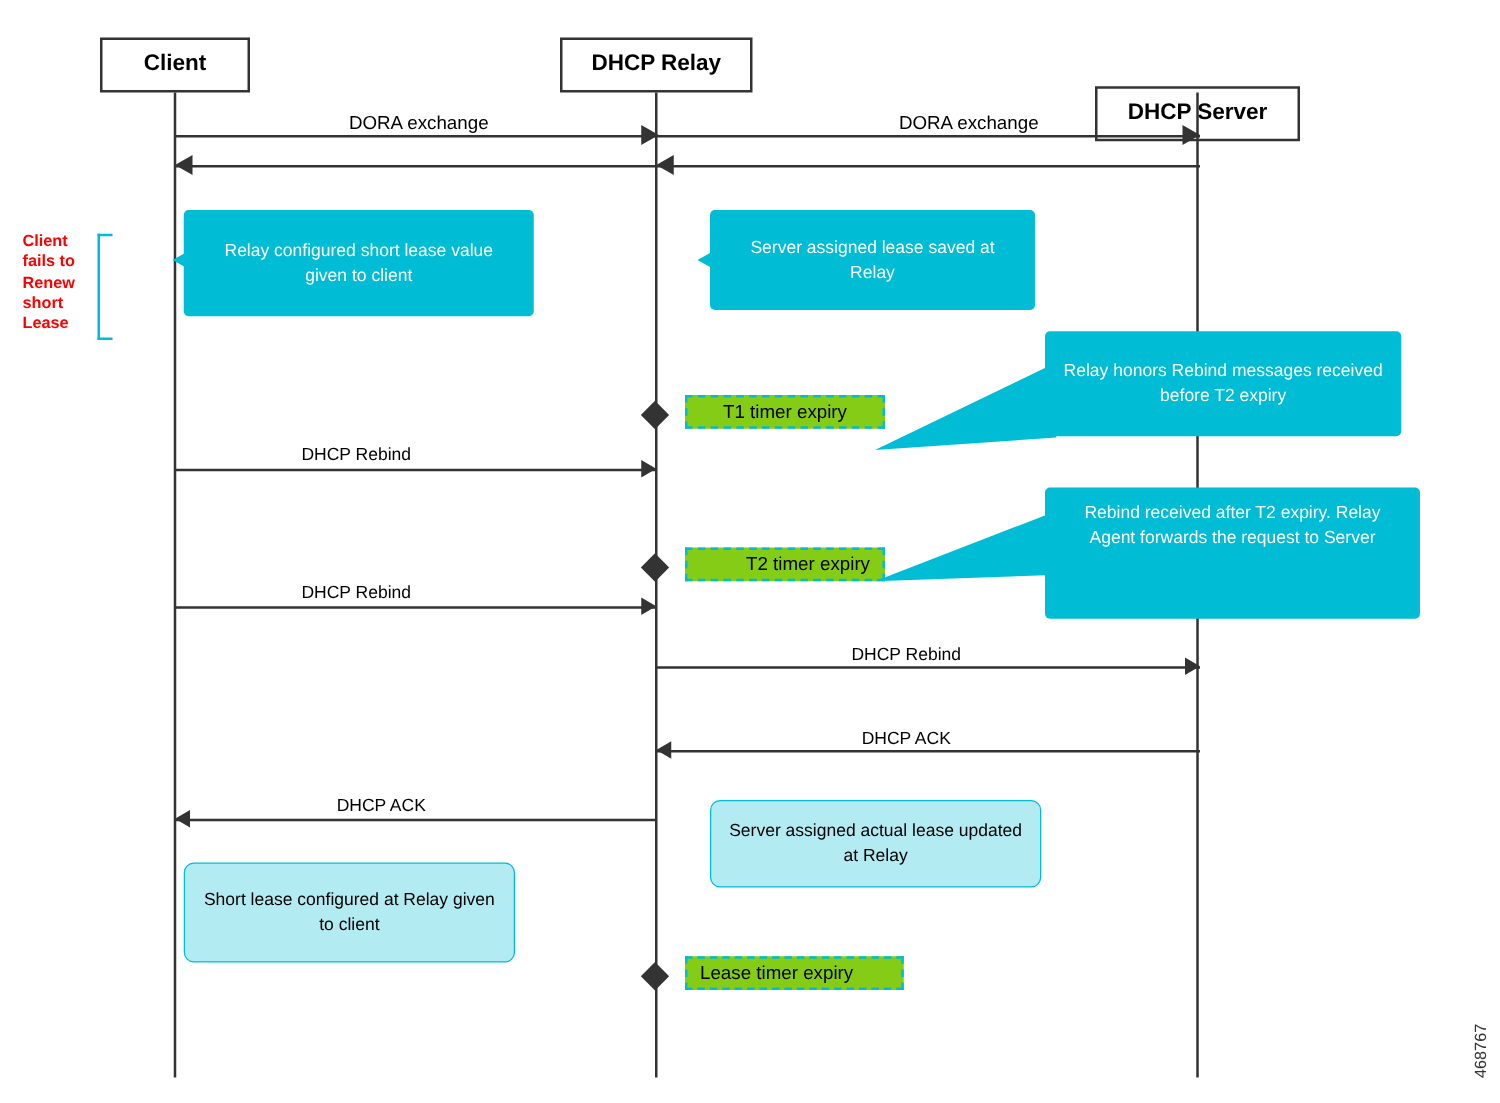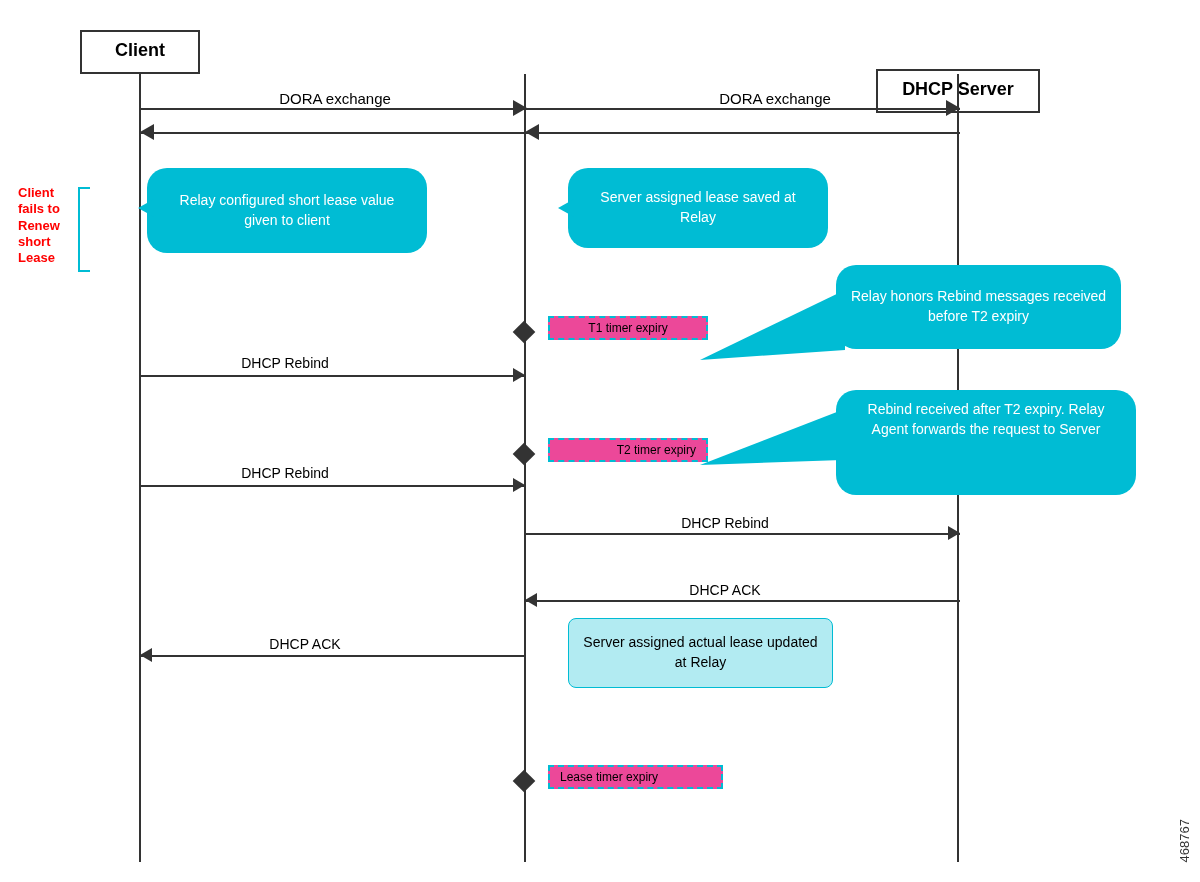--- a/index.html
+++ b/index.html
@@ -36,51 +36,52 @@
     }
     .arrow-label {
       position: absolute;
       font-size: 14px;
       text-align: center;
       color: #000;
     }
     
     .bubble {
       position: absolute;
-      border-radius: 20px;
+      border-radius: 4px;
       text-align: center;
       font-size: 14px;
       padding: 10px 14px;
       line-height: 1.4;
     }
     .bubble-cyan {
       background: #00bcd4;
       color: #fff;
     }
     .bubble-lightcyan {
       background: #b2ebf2;
       color: #000;
       border-radius: 8px;
+      margin-top: 22px;
     }
     
     .diamond {
       position: absolute;
       width: 16px;
       height: 16px;
       background: #333;
       transform: rotate(45deg);
     }
     
     .dashed-label {
       position: absolute;
       border: 2px dashed #00bcd4;
-      font-size: 12px;
+      font-size: 15px;
       color: #000;
       padding: 3px 10px;
-      background: #ec4899;
+      background: #84cc16;
     }
     
     .red-note {
       position: absolute;
       color: red;
       font-size: 14px;
       font-weight: bold;
       line-height: 1.3;
     }
     
@@ -125,20 +126,23 @@
     }
   </style>
 </head>
 <body>
 
 <div id="diagram">
 
   <div class="participant-box" style="left:80px; top:30px; width:120px; height:44px;">
     <span>Client</span>
   </div>
+  <div class="participant-box" style="left:448px; top:30px; width:154px; height:44px;">
+    <span>DHCP Relay</span>
+  </div>
   <div class="participant-box" style="left:876px; top:30px; width:164px; height:44px;margin-top:39px;">
     <span>DHCP Server</span>
   </div>
 
   <div class="lifeline" style="left:139px; top:74px; bottom:20px;"></div>
   <div class="lifeline" style="left:524px; top:74px; bottom:20px;"></div>
   <div class="lifeline" style="left:957px; top:74px; bottom:20px;"></div>
 
   <div style="position:absolute; top:108px; left:140px; width:385px; height:2px; background:#333;"></div>
 
@@ -241,20 +245,23 @@
   <div class="bubble bubble-lightcyan" style="left:568px; top:618px; width:265px; height:70px; display:flex; align-items:center; justify-content:center; border: 1px solid #00bcd4;">
     <span>Server assigned actual lease updated at Relay</span>
   </div>
 
   <div style="position:absolute; top:655px; left:140px; width:385px; height:2px; background:#333;"></div>
   <div class="arrowhead-left" style="left:140px; top:648px;"></div>
   <div class="arrow-label" style="left:195px; top:636px; width:220px; font-size:14px; text-align:center;">
     <span>DHCP ACK</span>
   </div>
 
+  <div class="bubble bubble-lightcyan" style="left:147px; top:668px; width:265px; height:80px; display:flex; align-items:center; justify-content:center; border: 1px solid #00bcd4;">
+    <span>Short lease configured at Relay given to client</span>
+  </div>
 
   <div class="diamond" style="left:516px; top:773px;"></div>
 
   <div class="dashed-label" style="left:548px; top:765px; width:175px; text-align:left;">
     <span>Lease timer expiry</span>
   </div>
 
   <div class="page-num">
     <span>468767</span>
   </div>

